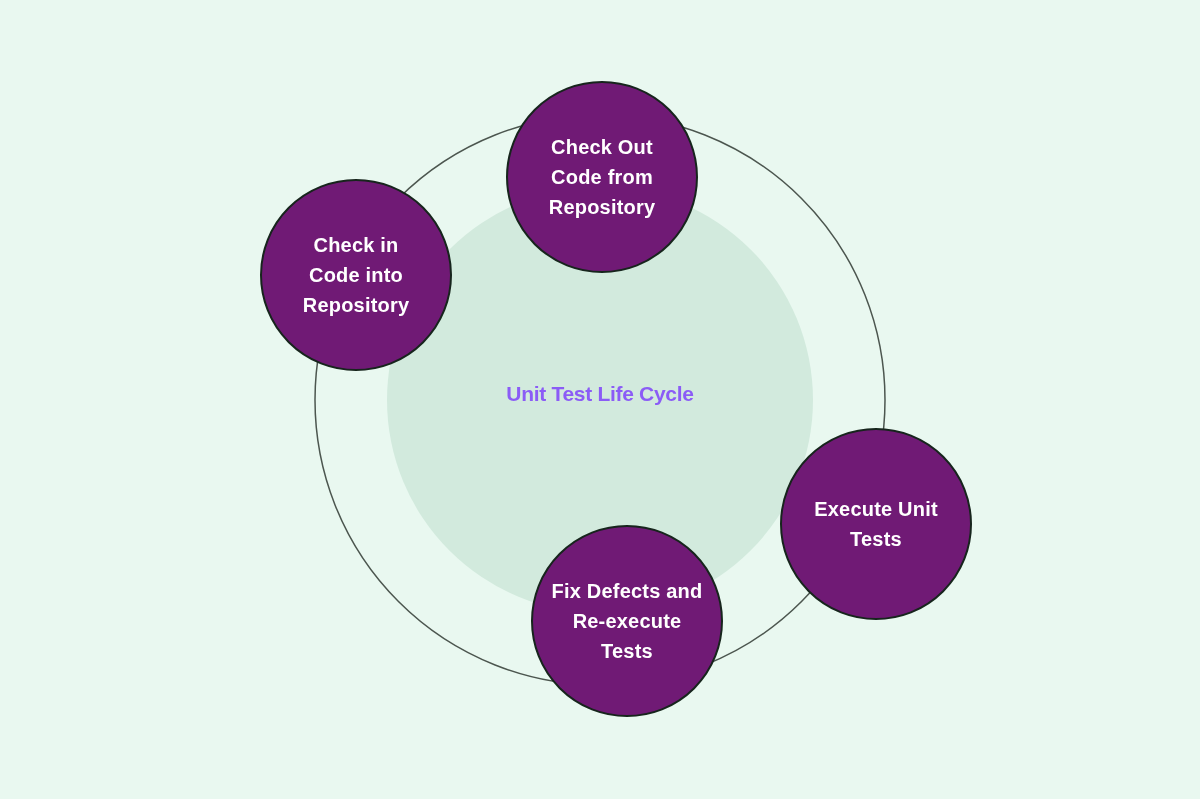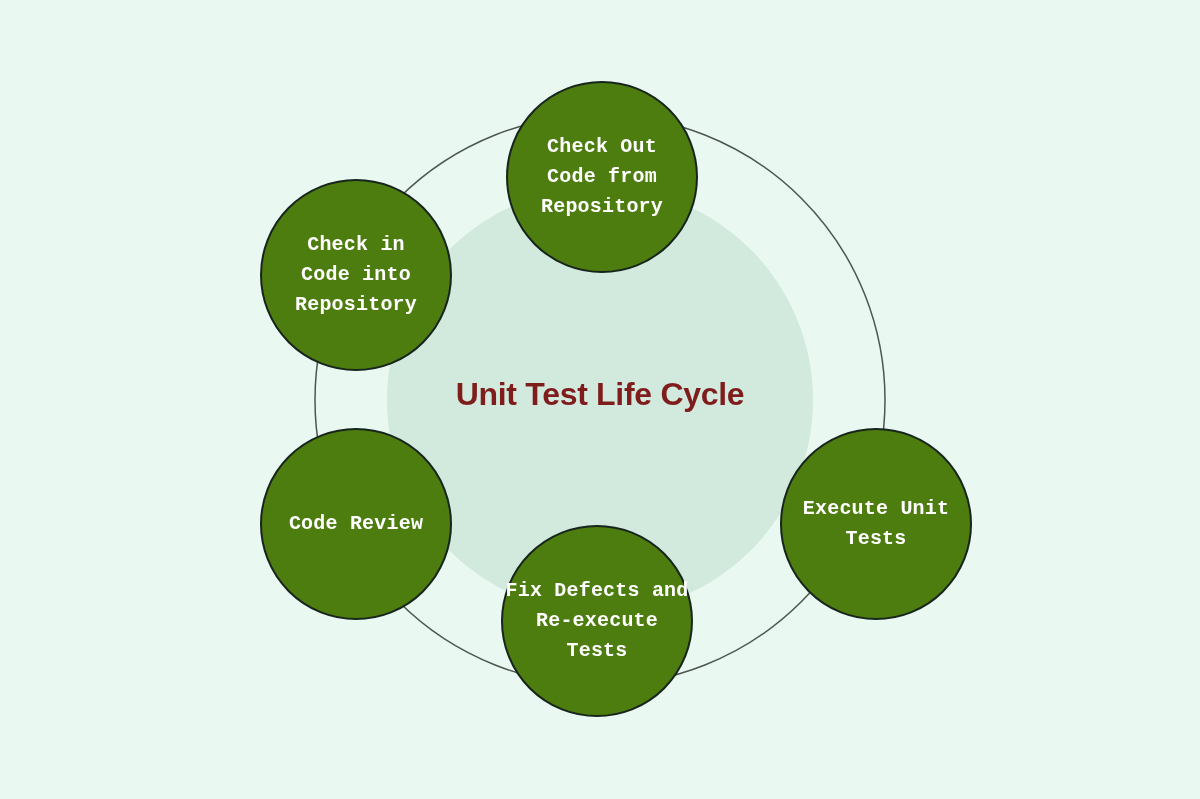--- a/index.html
+++ b/index.html
@@ -22,53 +22,52 @@
     position: absolute;
     left: 0;
     top: 0;
   }
   .diagram-title {
     position: absolute;
     left: 600px;
     top: 394px;
     transform: translate(-50%, -50%);
     white-space: nowrap;
-    font-size: 32px;
+    font-size: 21px;
     font-weight: bold;
     letter-spacing: -0.3px;
-    color: #7f1d1d;
+    color: #8b5cf6;
     z-index: 2;
   }
   .node {
     position: absolute;
     width: 192px;
     height: 192px;
     box-sizing: border-box;
     border-radius: 50%;
-    background: #4d7c0f;
+    background: #701a75;
     border: 2px solid #17251d;
     display: flex;
     align-items: center;
     justify-content: center;
     text-align: center;
     z-index: 3;
-    font-family: Liberation Mono, monospace;
   }
   .node-label {
     white-space: pre-line;
     color: #ffffff;
     font-size: 20px;
     font-weight: 700;
     line-height: 30px;
     letter-spacing: 0.2px;
   }
   .pos-top          { left: 506px; top: 81px;  }
   .pos-top-right    { left: 745px; top: 187px; }
   .pos-bottom-right { left: 780px; top: 428px; }
-  .pos-bottom       { left: 501px; top: 525px; }
+  .pos-bottom       { left: 531px; top: 525px; }
   .pos-bottom-left  { left: 260px; top: 428px; }
   .pos-top-left     { left: 260px; top: 179px; text-align: center; }
 </style>
 </head>
 <body>
 
 <div class="canvas">
 
   <svg class="bg-svg" width="1200" height="799" viewBox="0 0 1200 799">
     <circle cx="600" cy="400" r="285" fill="none" stroke-width="1.5" stroke="#4c564f"></circle>
@@ -88,23 +87,20 @@
     <span class="node-label">Execute Unit
 Tests</span>
   </div>
 
   <div class="node pos-bottom">
     <span class="node-label">Fix Defects and
 Re-execute
 Tests</span>
   </div>
 
-  <div class="node pos-bottom-left">
-    <span class="node-label">Code Review</span>
-  </div>
 
   <div class="node pos-top-left">
     <span class="node-label">Check in
 Code into
 Repository</span>
   </div>
 
 </div>
 
 </body></html>

